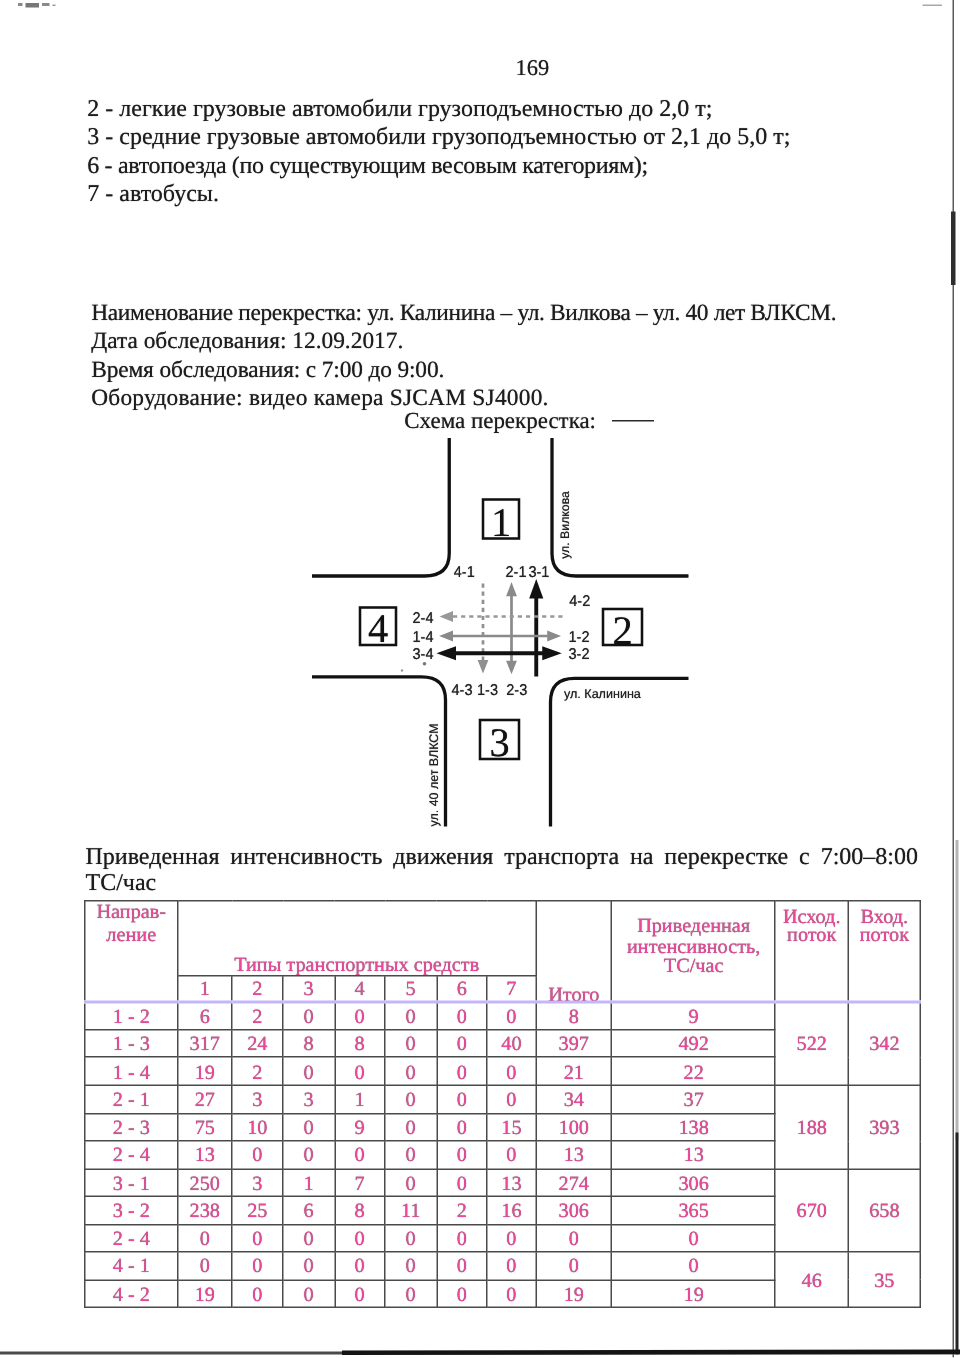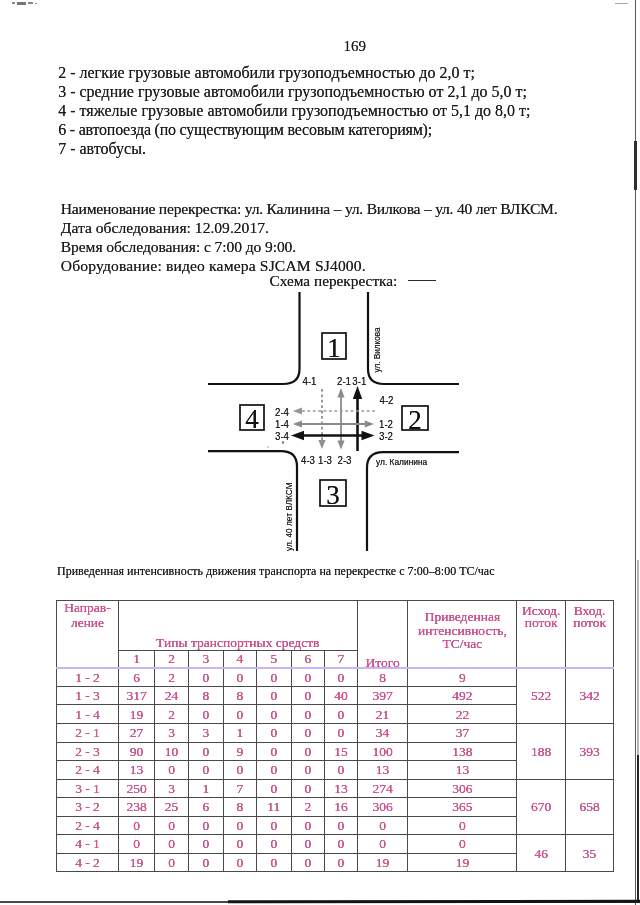--- a/index.html
+++ b/index.html
@@ -21,21 +21,20 @@
   #tbl tr.first td{border-top:2px solid #c4b5fd}
 </style>
 </head>
 <body>
 
 <div class="abs" style="left:343.6px;top:39.2px;font-size:15px;line-height:1">169</div>
 
 <div class="abs txt" style="left:58.2px;top:63.9px;font-size:16px">
   <div>2 - легкие грузовые автомобили грузоподъемностью до 2,0 т;</div>
   <div>3 - средние грузовые автомобили грузоподъемностью от 2,1 до 5,0 т;</div>
-  <div>4 - тяжелые грузовые автомобили грузоподъемностью от 5,1 до 8,0 т;</div>
   <div style="letter-spacing:-0.22px">6 - автопоезда (по существующим весовым категориям);</div>
   <div>7 - автобусы.</div>
 </div>
 
 <div class="abs txt" style="left:60.8px;top:200.3px;font-size:15.6px">
   <div style="letter-spacing:-0.23px">Наименование перекрестка: ул. Калинина – ул. Вилкова – ул. 40 лет ВЛКСМ.</div>
   <div>Дата обследования: 12.09.2017.</div>
   <div style="letter-spacing:-0.1px">Время обследования: с 7:00 до 9:00.</div>
   <div style="letter-spacing:0.15px">Оборудование: видео камера SJCAM SJ4000.</div>
 </div>
@@ -127,21 +126,21 @@
     <text x="386" y="439.5" textLength="14" lengthAdjust="spacingAndGlyphs">3-2</text>
     <text x="308" y="463.5" textLength="14" lengthAdjust="spacingAndGlyphs">4-3</text>
     <text x="325" y="463.5" textLength="14" lengthAdjust="spacingAndGlyphs">1-3</text>
     <text x="344.5" y="463.5" textLength="14" lengthAdjust="spacingAndGlyphs">2-3</text>
   </g>
 
   <circle cx="283" cy="442.5" r="1.2" fill="#777"></circle>
   <circle cx="268" cy="447" r="0.8" fill="#999"></circle>
 </svg>
 
-<div class="abs" style="left:57px;top:562.6px;width:555px;font-size:12px;line-height:17.8px;text-align:justify">
+<div class="abs" style="left:57px;top:562.6px;width:555px;font-size:16px;line-height:17.8px;text-align:justify">
 Приведенная интенсивность движения транспорта на перекрестке с&nbsp;7:00–8:00 ТС/час
 </div>
 
 <table class="abs" id="tbl" style="left:56px;top:600px" cellspacing="0">
   <colgroup>
     <col style="width:62px">
       <col style="width:36px">
       <col style="width:34px">
     <col style="width:34.5px">
       <col style="width:33.5px">
@@ -228,21 +227,21 @@
         <td>0</td>
         <td>0</td>
         <td>34</td>
         <td>37</td>
         <td rowspan="3">188</td>
         <td rowspan="3">393</td>
       </tr>
 
   <tr class="b">
         <td>2 - 3</td>
-        <td>90</td>
+        <td>75</td>
         <td>10</td>
         <td>0</td>
         <td>9</td>
         <td>0</td>
         <td>0</td>
         <td>15</td>
         <td>100</td>
         <td>138</td>
       </tr>
 

